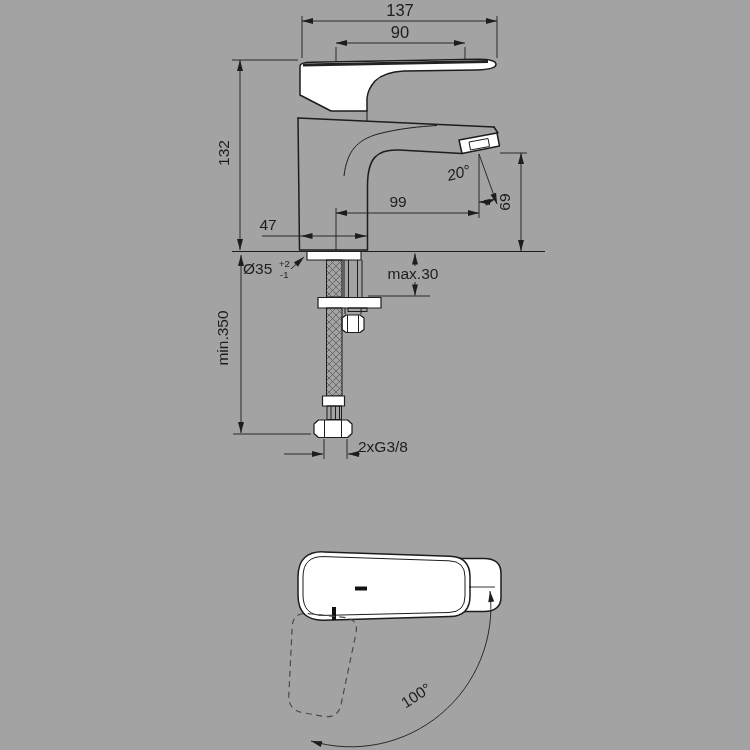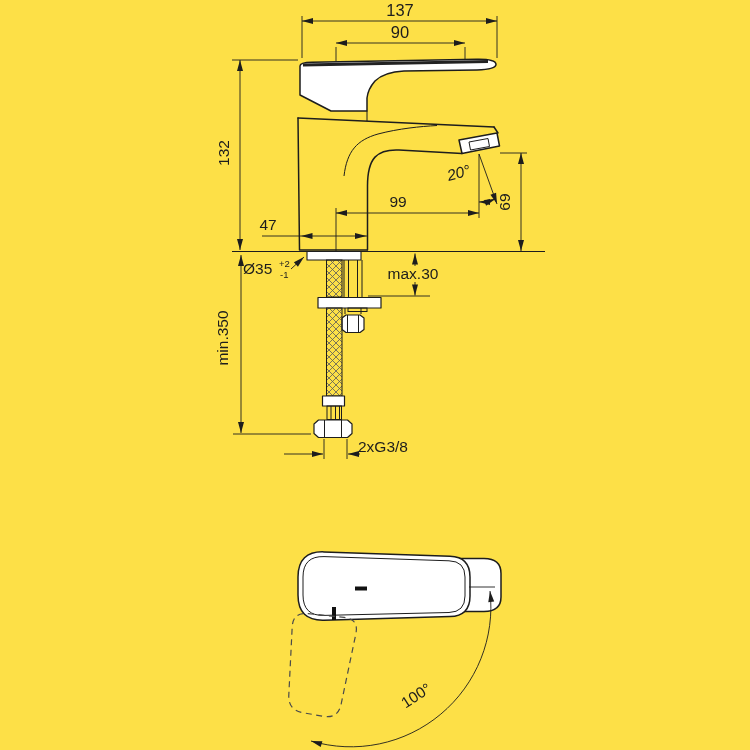--- a/index.html
+++ b/index.html
@@ -1,16 +1,16 @@
 <!DOCTYPE html>
 <html><head>
 <meta charset="utf-8">
 <style>
   html,body{margin:0;padding:0;background:#ffffff;}
-  .stage{width:750px;height:750px;background:#fde047;position:relative;overflow:hidden;
+  .stage{width:750px;height:750px;background:#a3a3a3;position:relative;overflow:hidden;
          font-family:"Liberation Sans", sans-serif;}
   svg{display:block;}
   .dim-text{font-size:15.5px;fill:#1d1d1d;}
   .dim-text-lg{font-size:16.5px;fill:#1d1d1d;}
   .tol-text{font-size:9.5px;fill:#1d1d1d;}
   .italic{font-style:italic;}
   .outline{stroke:#1d1d1d;stroke-width:1.5;fill:none;stroke-linejoin:round;stroke-linecap:round;}
   .outline-fill{stroke:#1d1d1d;stroke-width:1.5;fill:#ffffff;stroke-linejoin:round;}
   .thin{stroke:#1d1d1d;stroke-width:1;fill:none;}
   .dimline{stroke:#1d1d1d;stroke-width:0.9;fill:none;}

